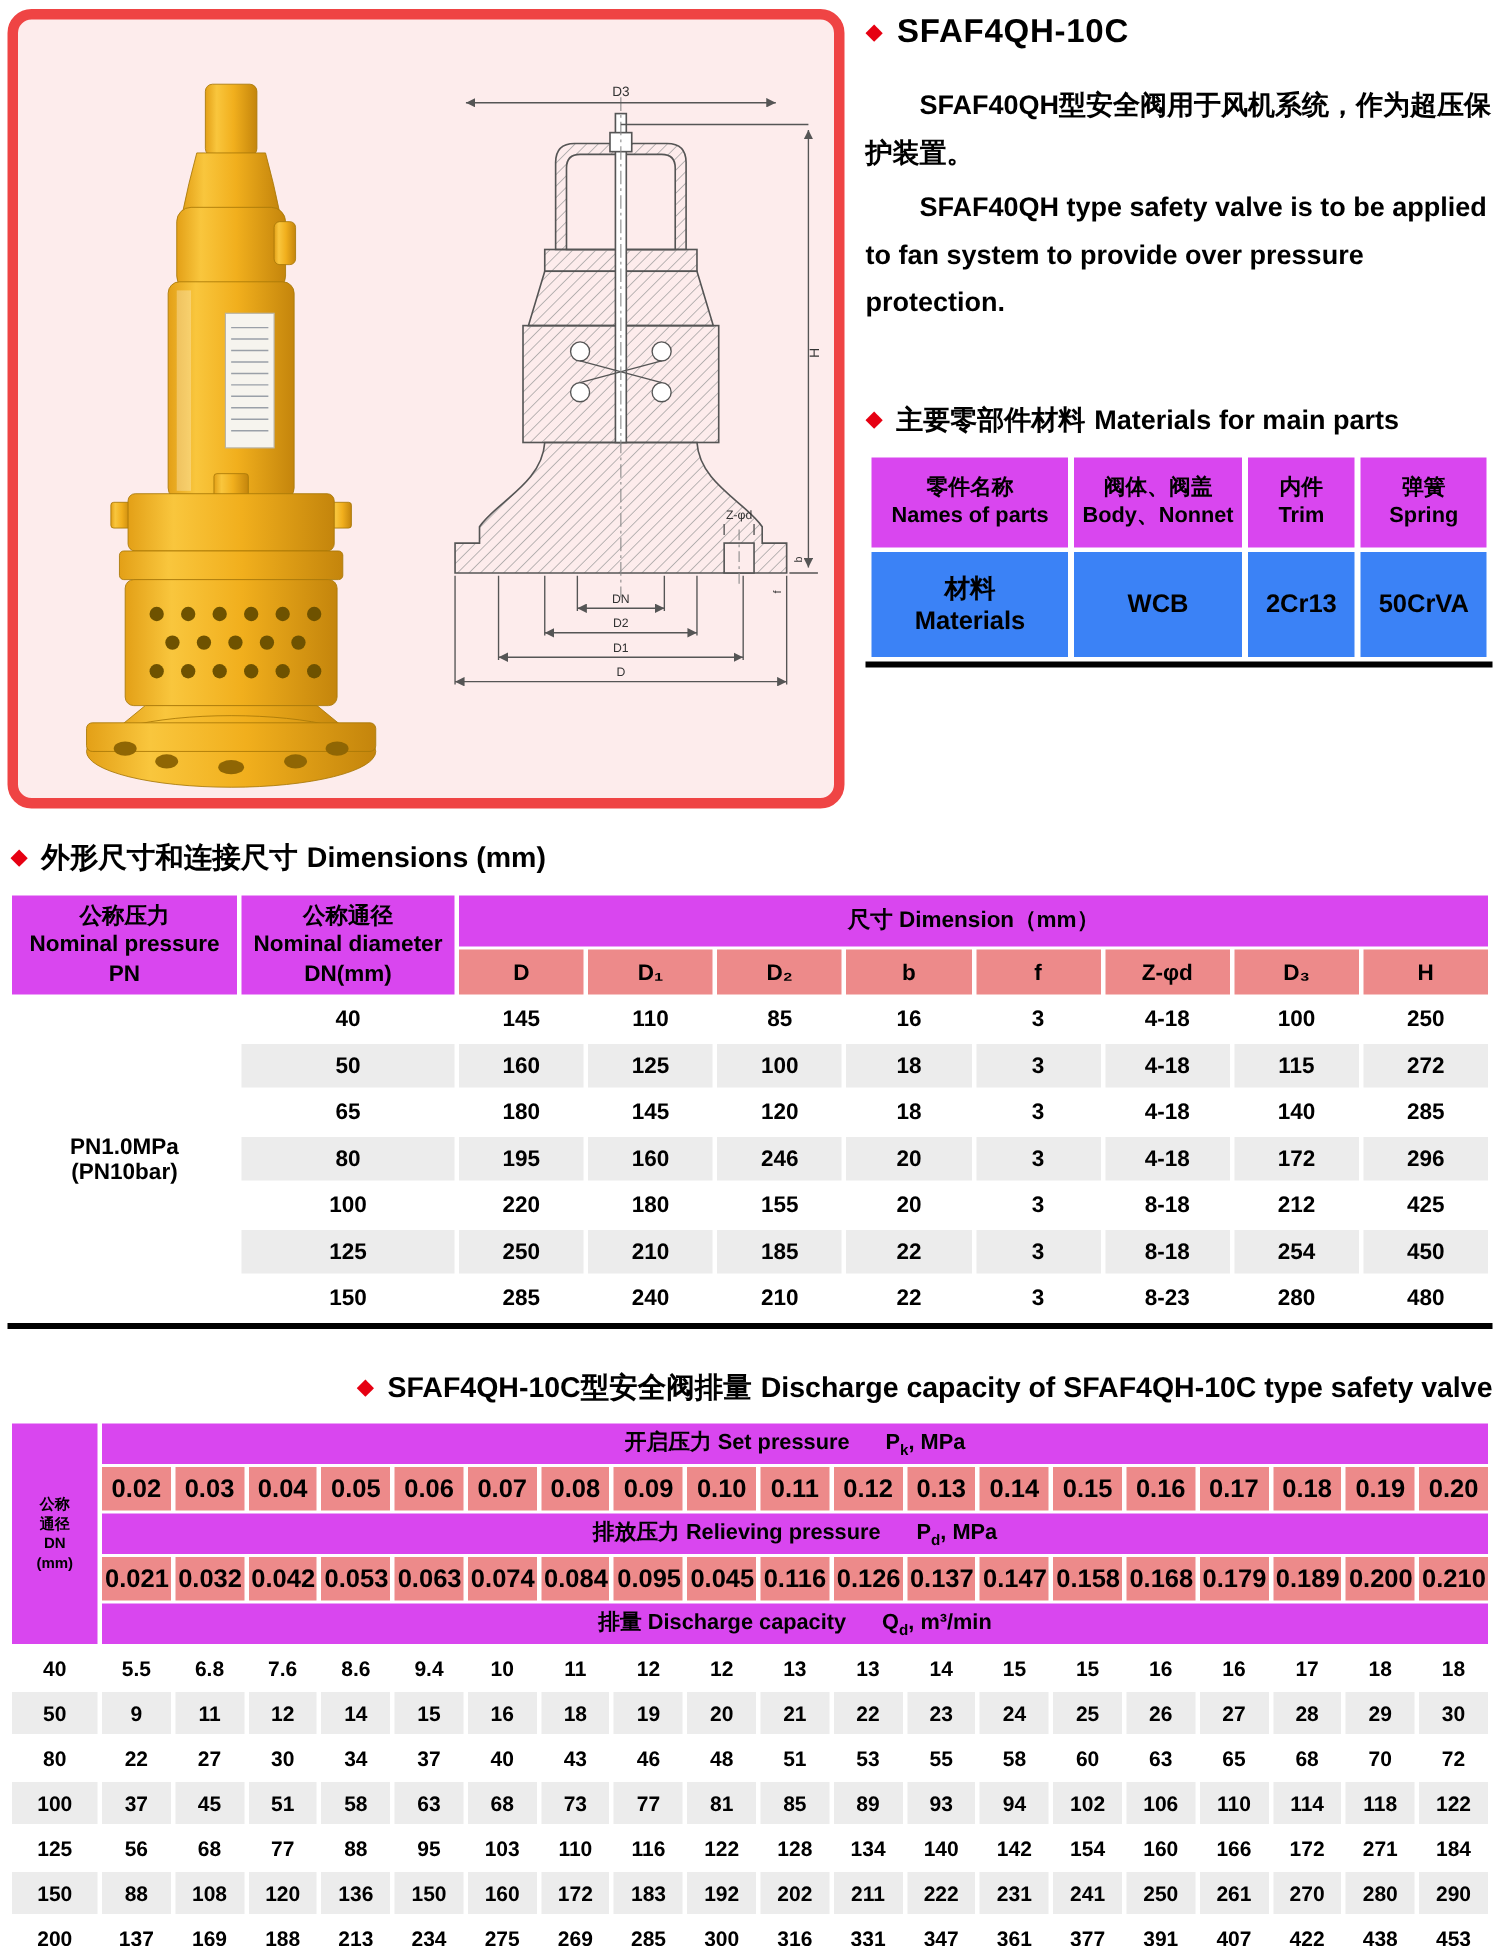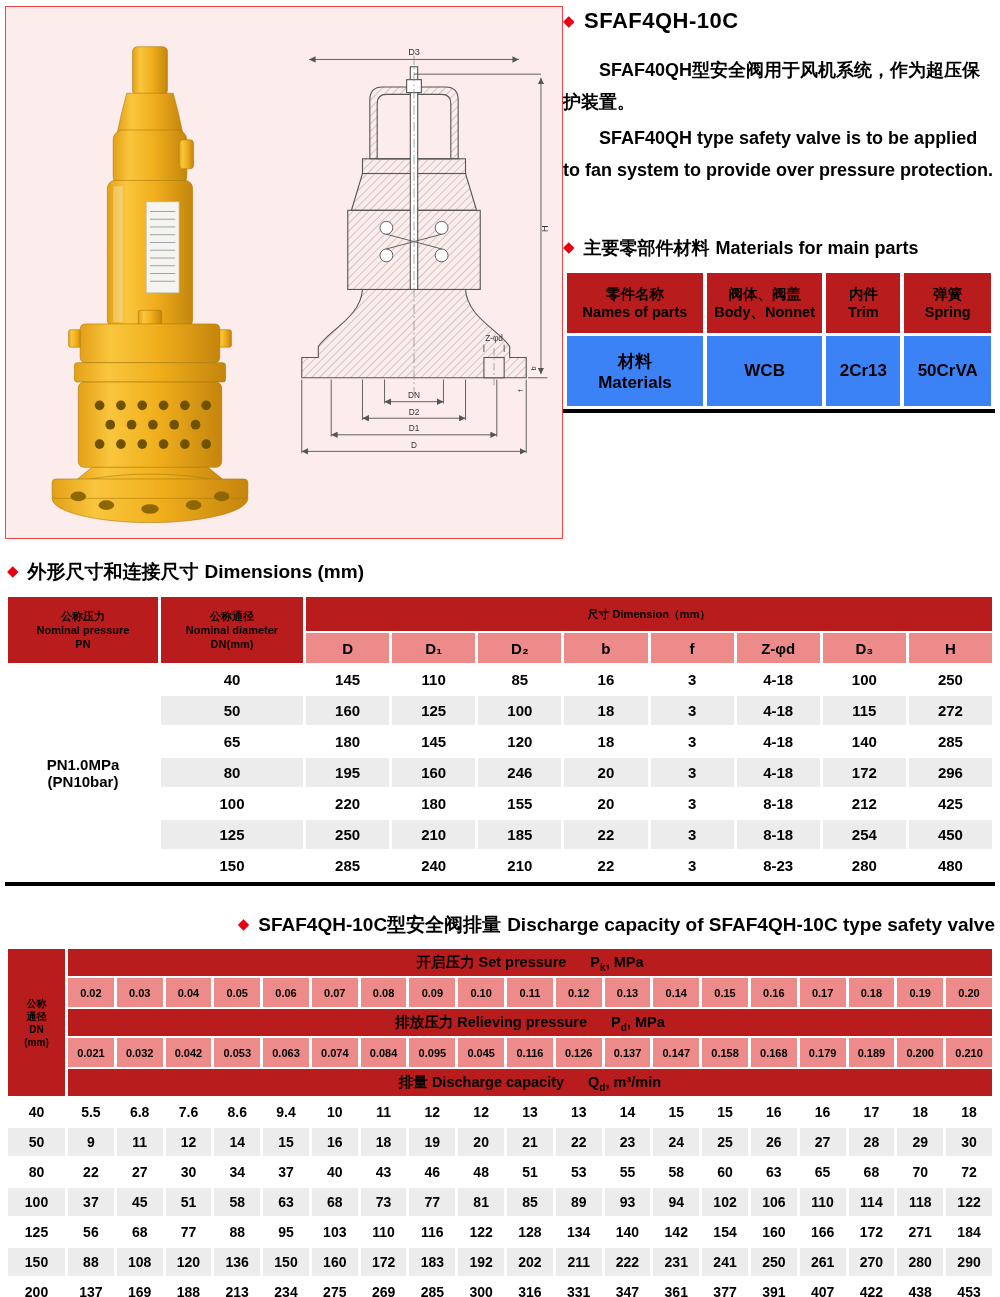--- a/index.html
+++ b/index.html
@@ -2,66 +2,66 @@
 <html><head>
 <meta charset="utf-8">
 <style>
   html,body { margin:0; padding:0; background:#fff; }
   body { width:1000px; font-family:"Liberation Sans","DejaVu Sans",sans-serif; color:#000; }
   .page { padding:6px 5px 10px 5px; }
 
   
   .top { display:flex; }
   .photo-box { flex:none; width:558px; height:533px; box-sizing:border-box;
-    background:#fdecec; border:1px solid #ef4444; border-radius:0;
+    background:#fdecec; border:7px solid #ef4444; border-radius:16px;
     display:flex; align-items:flex-start; padding:14px 6px 0 18px; }
-  .right-col { flex:1; padding-left:0; min-width:0; }
+  .right-col { flex:1; padding-left:14px; min-width:0; }
 
   .title-row { margin-top:2px; font-size:22px; font-weight:bold; letter-spacing:.5px; }
   .diamond { color:#e60012; font-size:15px; margin-right:9px; vertical-align:2px; }
   .desc { margin:0; font-weight:bold; font-size:18px; line-height:1.75; text-indent:2em; }
   .desc.cn { margin-top:21px; }
   .desc.en { margin-top:5px; }
 
   .section-title { font-weight:bold; font-size:19px; }
   .section-title .st-en { margin-left:6px; }
   .mat-title { margin-top:50px; font-size:18px; }
 
   
   table { border-collapse:separate; }
   th,td { padding:0 2px; text-align:center; vertical-align:middle; }
-  .ph { background:#b91c1c; font-weight:bold; }
+  .ph { background:#d946ef; font-weight:bold; }
   .pre { white-space:pre-line; }
   sub { font-size:70%; }
 
   
   .mat-table { width:100%; margin-top:10px; border-spacing:4px 3px; border-bottom:4px solid #000; table-layout:fixed; }
   .mat-table th { height:60px; font-size:14.5px; line-height:1.25; }
   .mat-table td { background:#3b82f6; height:70px; font-size:17px; font-weight:bold; }
   .mat-table .c1{width:33%} .mat-table .c2{width:28%} .mat-table .c3{width:18%} .mat-table .c4{width:21%}
 
   
   .dims-title { margin-top:20px; padding-left:2px; }
   .dims-table { width:990px; margin-top:10px; table-layout:fixed; border-spacing:3px 2px; border-bottom:4px solid #000; }
-  .dims-table th.ph { font-size:11px; line-height:1.3; }
+  .dims-table th.ph { font-size:15px; line-height:1.3; }
   .dims-table th.top-left { height:66px; }
   .dims-table tr.sub td { background:#ed8a8a; font-weight:bold; font-size:15px; height:30px; }
   .dims-table tbody td { height:29px; font-size:15px; font-weight:bold; }
   .dims-table tbody tr:nth-child(even) .dn-cell,
   .dims-table tbody tr:nth-child(even) .val-cell { background:#ececec; }
   .dims-table col.cp { width:150px; } .dims-table col.cd { width:142px; }
 
   
   .dis-title { margin-top:26px; padding-left:2px;text-align:right; }
   .dis-table { width:990px; margin-top:9px; table-layout:fixed; border-spacing:3px 2px; border-bottom:4px solid #000; }
   .dis-table col.c-dn { width:57px; }
   .dis-table th.dn-head { font-size:10px; line-height:1.3; }
   .dis-table th.lab { height:27px; font-size:14.5px; }
   .dis-table th.lab .sym { margin-left:24px; }
-  .dis-table tr.ph-vals td { background:#ed8a8a; font-weight:bold; font-size:11px; height:29px;text-align:center; }
+  .dis-table tr.ph-vals td { background:#ed8a8a; font-weight:bold; font-size:17px; height:29px;text-align:center; }
   .dis-table tbody td { height:28px; font-size:14px; font-weight:bold; }
   .dis-table tbody tr:nth-child(even) td { background:#ececec; }
 
   svg text { font-family:"Liberation Sans","DejaVu Sans",sans-serif; fill:#333; }
 </style>
 </head>
 <body>
 
 <div class="page">
 

